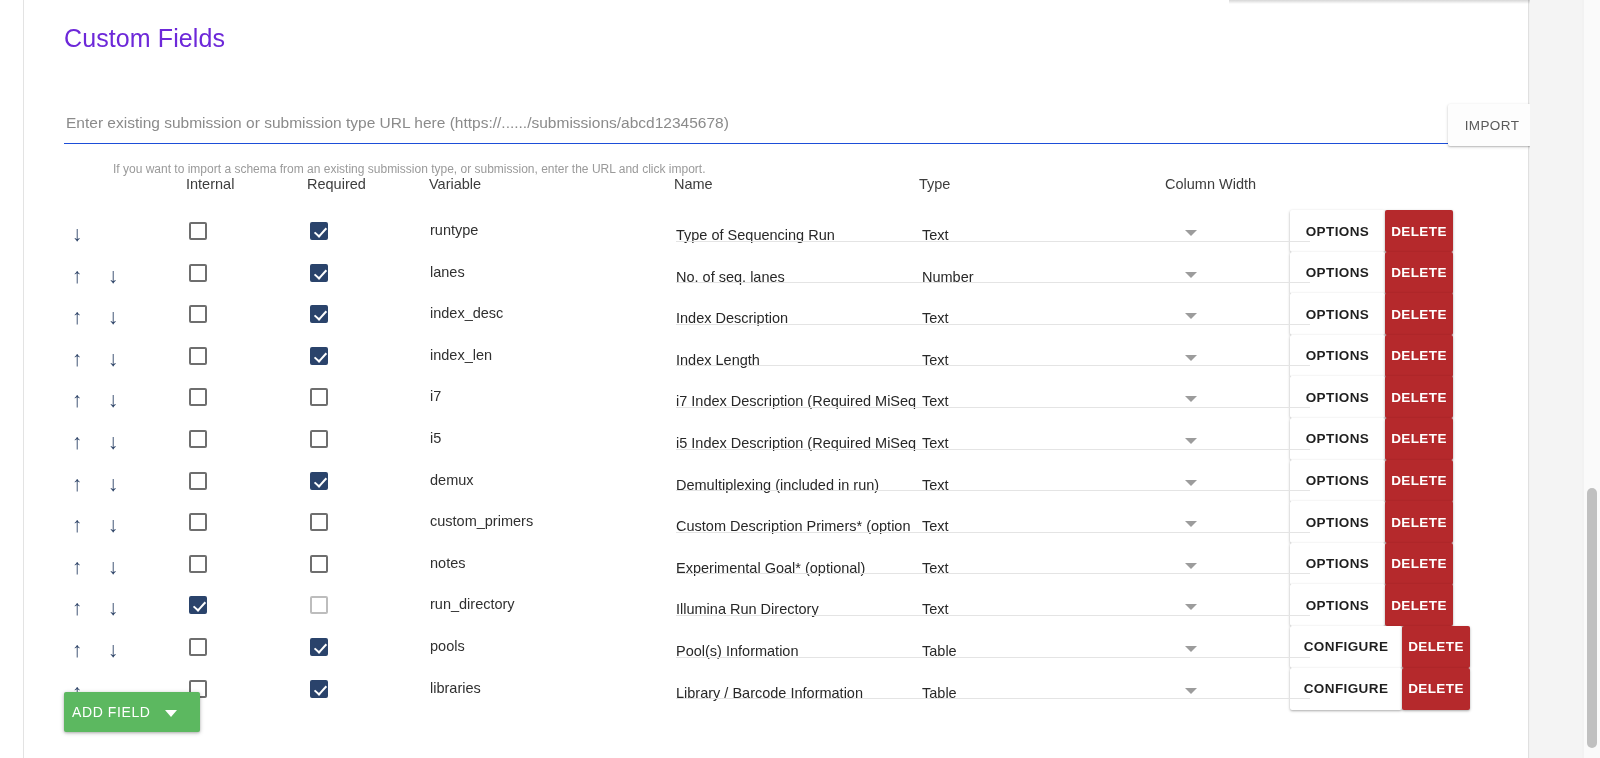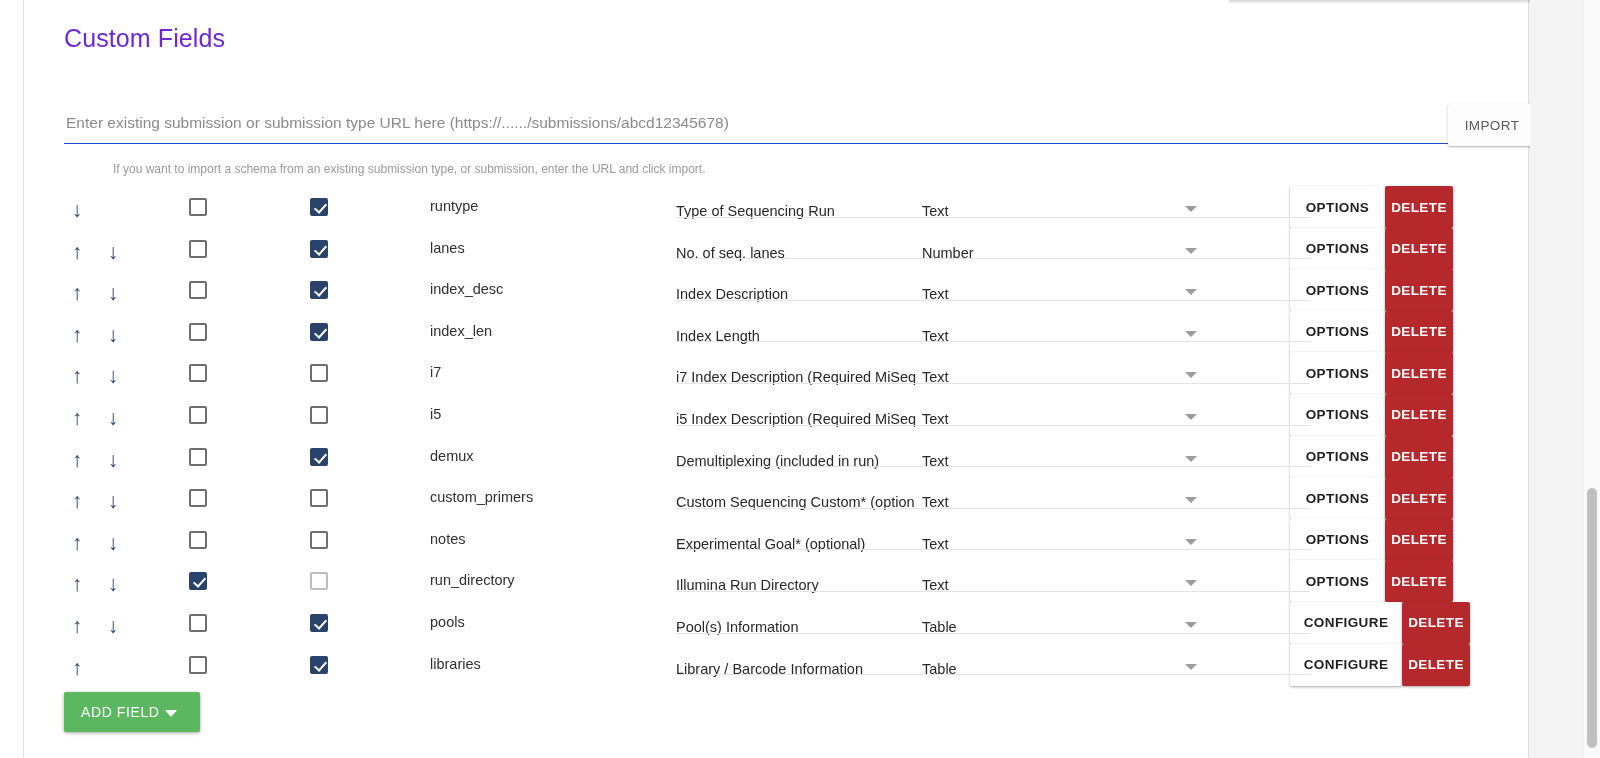--- a/index.html
+++ b/index.html
@@ -182,21 +182,21 @@
   .btn-del.shift { left: 1338px; }
 
   
   .add-field {
     position: absolute; left: 40px; top: 692px;
     width: 136px; height: 40px;
     background: #5cb860; border: none; border-radius: 2px;
     box-shadow: 0 1px 4px rgba(0,0,0,.26), 0 1px 2px rgba(0,0,0,.12);
     color: #fff; font-family: "Liberation Sans", sans-serif;
     font-size: 14px; font-weight: 500; letter-spacing: .6px;
-    cursor: pointer; text-align: left; padding-left: 17px;
+    cursor: pointer; text-align: left; padding-left: 8px;
   }
   .add-caret {
     position: absolute; left: 141px; top: 710px;
     width: 0; height: 0;
     border-left: 6px solid transparent;
     border-right: 6px solid transparent;
     border-top: 7px solid #ffffff;
     pointer-events: none;
   }
 </style>
@@ -211,20 +211,28 @@
 
     <div class="page-title">Custom Fields</div>
 
     <div class="import-input-wrap">
       <input class="import-input" type="text" placeholder="Enter existing submission or submission type URL here (https://....../submissions/abcd12345678)" style="">
     </div>
     <button class="import-btn">IMPORT</button>
     <div class="import-hint">If you want to import a schema from an existing submission type, or submission, enter the URL and click import.</div>
 
     <div class="tbl">
+      <div class="hdr">
+        <span class="h-internal">Internal</span>
+        <span class="h-required">Required</span>
+        <span class="h-variable">Variable</span>
+        <span class="h-name">Name</span>
+        <span class="h-type">Type</span>
+        <span class="h-width">Column Width</span>
+      </div>
       <div id="rows-container">
           <div class="row">
             <div class="arrow arrow-only-down">↓</div>
             <div class="cbx cbx-internal"></div>
             <div class="cbx cbx-required checked"></div>
             <div class="variable">runtype</div>
             <div class="name-cell">Type of Sequencing Run</div>
             <div class="type-cell">Text</div>
             <div class="caret caret-type"></div>
             <div class="caret caret-width"></div>
@@ -315,21 +323,21 @@
             <button class="btn-opts">OPTIONS</button>
             <button class="btn-del">DELETE</button>
             <div class="sepline"></div>
           </div>
           <div class="row">
             <div class="arrow arrow-up">↑</div>
             <div class="arrow arrow-down">↓</div>
             <div class="cbx cbx-internal"></div>
             <div class="cbx cbx-required"></div>
             <div class="variable">custom_primers</div>
-            <div class="name-cell">Custom Sequencing Custom* (option</div>
+            <div class="name-cell">Custom Description Primers* (option</div>
             <div class="type-cell">Text</div>
             <div class="caret caret-type"></div>
             <div class="caret caret-width"></div>
             <button class="btn-opts">OPTIONS</button>
             <button class="btn-del">DELETE</button>
             <div class="sepline"></div>
           </div>
           <div class="row">
             <div class="arrow arrow-up">↑</div>
             <div class="arrow arrow-down">↓</div>

